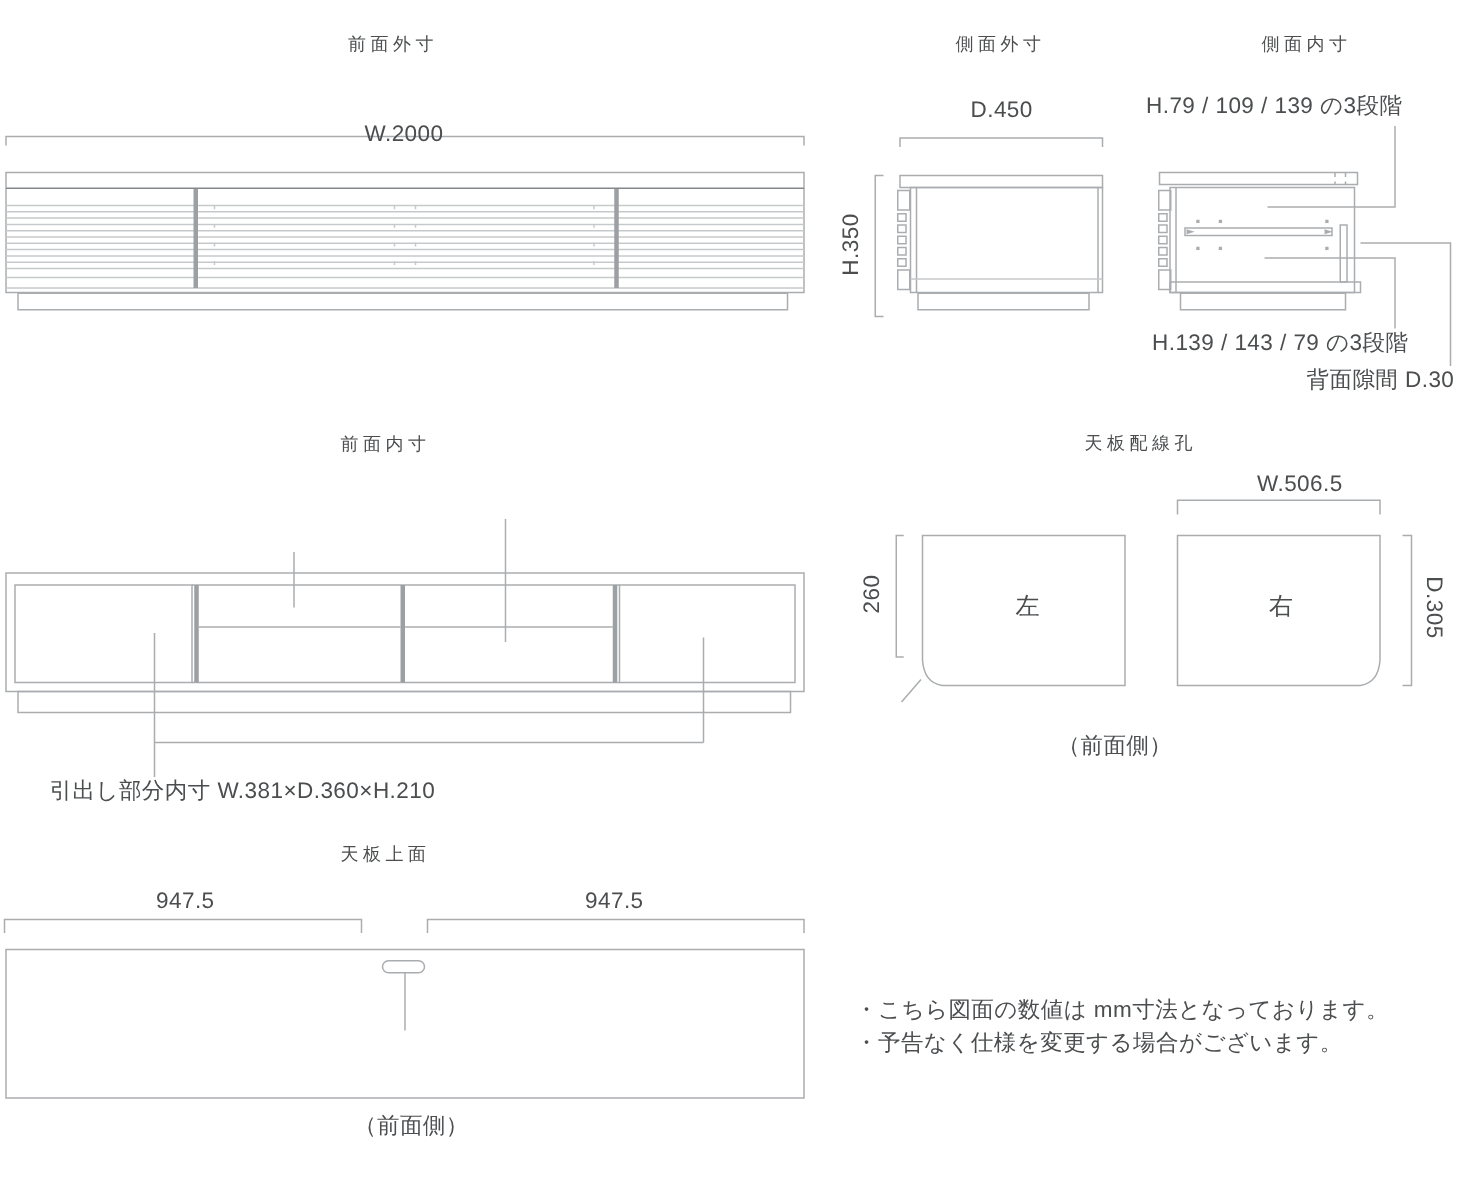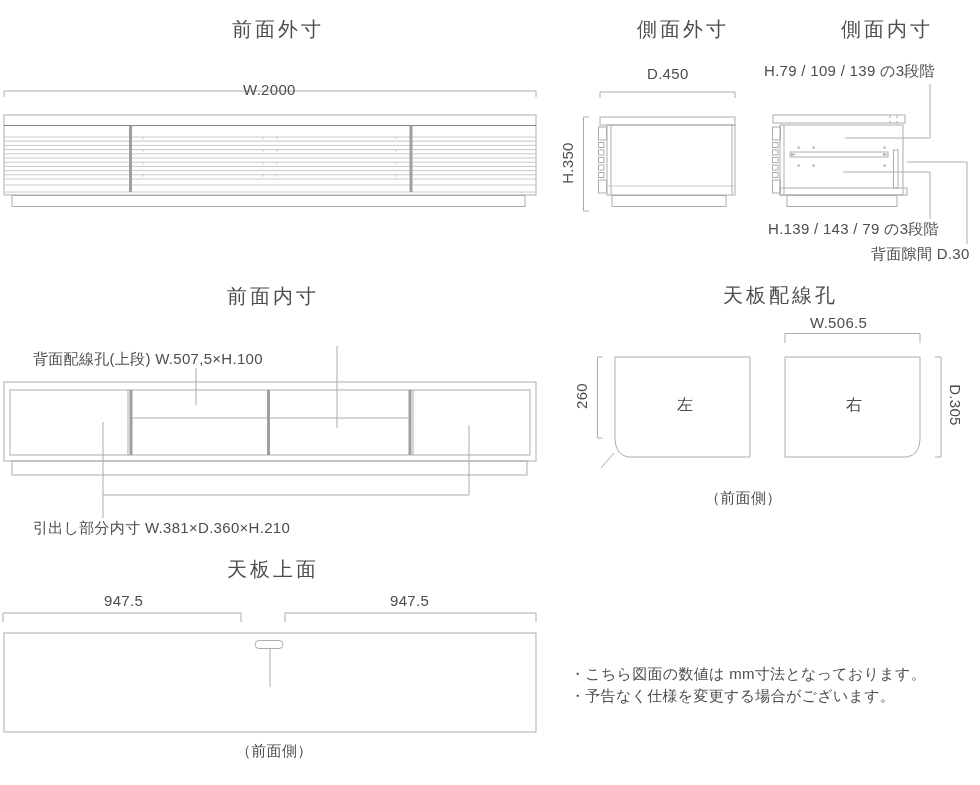--- a/index.html
+++ b/index.html
@@ -14,21 +14,21 @@
   }
   .linework{position:absolute;left:0;top:0;}
   .ln{stroke:var(--line);fill:none;stroke-width:1;}
   .lnl{stroke:var(--line_light);fill:none;stroke-width:1;}
   .lnd{stroke:var(--line_dark);fill:none;stroke-width:1;}
   .fillm{fill:var(--line_mid);stroke:none;}
   .filll{fill:var(--line);stroke:none;}
   .dash{stroke-dasharray:2.5 9.9;}
   .dash2{stroke-dasharray:3 3;}
   .lbl{position:absolute;font-size:15px;line-height:16px;white-space:nowrap;letter-spacing:.3px;}
-  .ttl{font-size:20px;letter-spacing:3px;}
+  .ttl{font-size:12px;letter-spacing:3px;}
   .big{font-size:16px;}
   .rot-ccw{transform:rotate(-90deg);transform-origin:center;text-align:center;}
   .rot-cw{transform:rotate(90deg);transform-origin:center;text-align:center;}
 </style>
 </head>
 <body>
 
 <div class="sheet">
 
   <svg class="linework" width="980" height="785" viewBox="0 0 980 785">
@@ -132,25 +132,24 @@
   <div class="lbl ttl" style="left:637px;top:21px">側面外寸</div>
   <div class="lbl" style="left:647px;top:66px">D.450</div>
   <div class="lbl rot-ccw" style="left:543px;top:155px;width:50px">H.350</div>
 
   <div class="lbl ttl" style="left:841px;top:21px">側面内寸</div>
   <div class="lbl" style="left:764px;top:63px">H.79 / 109 / 139 の3段階</div>
   <div class="lbl" style="left:768px;top:221px">H.139 / 143 / 79 の3段階</div>
   <div class="lbl" style="left:871px;top:246px">背面隙間 D.30</div>
 
   <div class="lbl ttl" style="left:227px;top:288px">前面内寸</div>
-  <div class="lbl" style="left:33px;top:351px">背面配線孔(上段) W.507,5×H.100</div>
   <div class="lbl" style="left:33px;top:520px">引出し部分内寸 W.381×D.360×H.210</div>
 
   <div class="lbl ttl" style="left:723px;top:287px">天板配線孔</div>
-  <div class="lbl" style="left:810px;top:315px">W.506.5</div>
+  <div class="lbl" style="left:838px;top:315px">W.506.5</div>
   <div class="lbl rot-ccw" style="left:567px;top:388px;width:30px">260</div>
   <div class="lbl big" style="left:677px;top:397px">左</div>
   <div class="lbl big" style="left:846px;top:397px">右</div>
   <div class="lbl rot-cw" style="left:929px;top:397px;width:52px">D.305</div>
   <div class="lbl" style="left:705px;top:490px">（前面側）</div>
 
   <div class="lbl ttl" style="left:227px;top:561px">天板上面</div>
   <div class="lbl" style="left:104px;top:593px">947.5</div>
   <div class="lbl" style="left:390px;top:593px">947.5</div>
   <div class="lbl" style="left:236px;top:743px">（前面側）</div>

